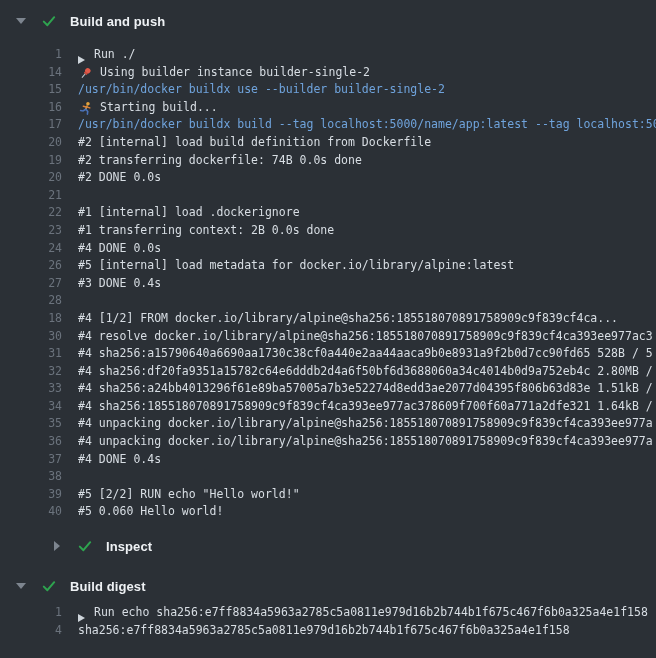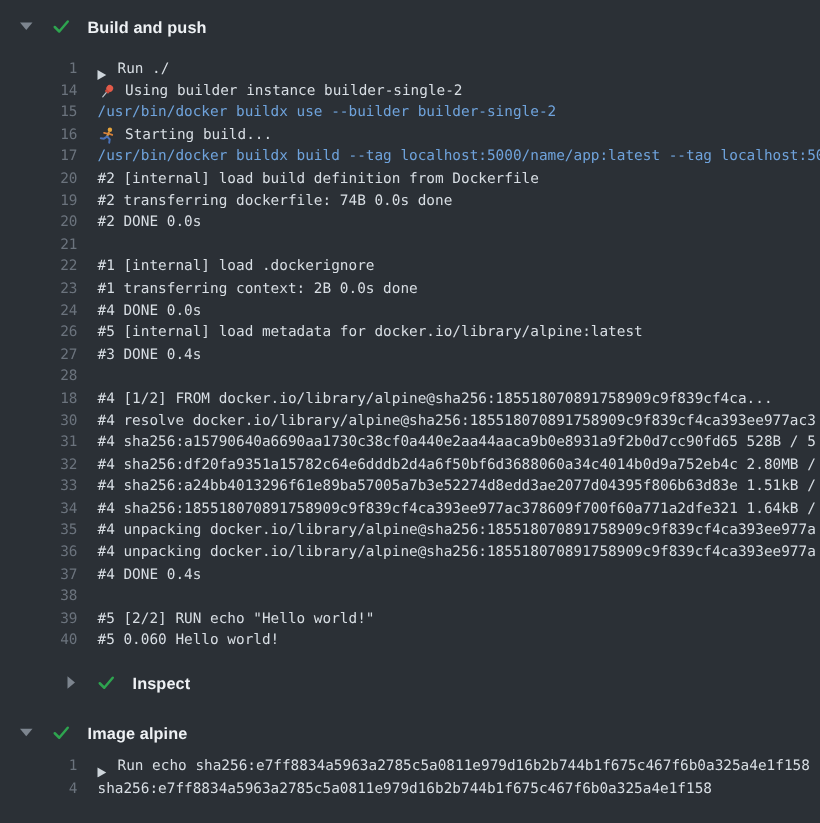--- a/index.html
+++ b/index.html
@@ -129,21 +129,21 @@
   <div class="sec-gap-2">
     <div class="section-header">
       <span class="chev-box">
           <span class="tri-down"></span>
         </span>
       <span class="check-box">
     <svg width="16" height="16" viewBox="0 0 16 16">
             <path fill="none" stroke="#2ea44f" stroke-width="2" stroke-linecap="round" stroke-linejoin="round" d="M2.8 8.6l3.6 3.6 6.8-8"></path>
           </svg>
   </span>
-      <span class="section-title">Image alpine</span>
+      <span class="section-title">Build digest</span>
     </div>
     <div class="lines bottom">
         <div class="row"><span class="ln">1</span><span class="content"><span class="gtri"></span>Run echo sha256:e7ff8834a5963a2785c5a0811e979d16b2b744b1f675c467f6b0a325a4e1f158</span></div>
         <div class="row"><span class="ln">4</span><span class="content">sha256:e7ff8834a5963a2785c5a0811e979d16b2b744b1f675c467f6b0a325a4e1f158</span></div>
       </div>
   </div>
 
 </div>
 
 </body></html>

